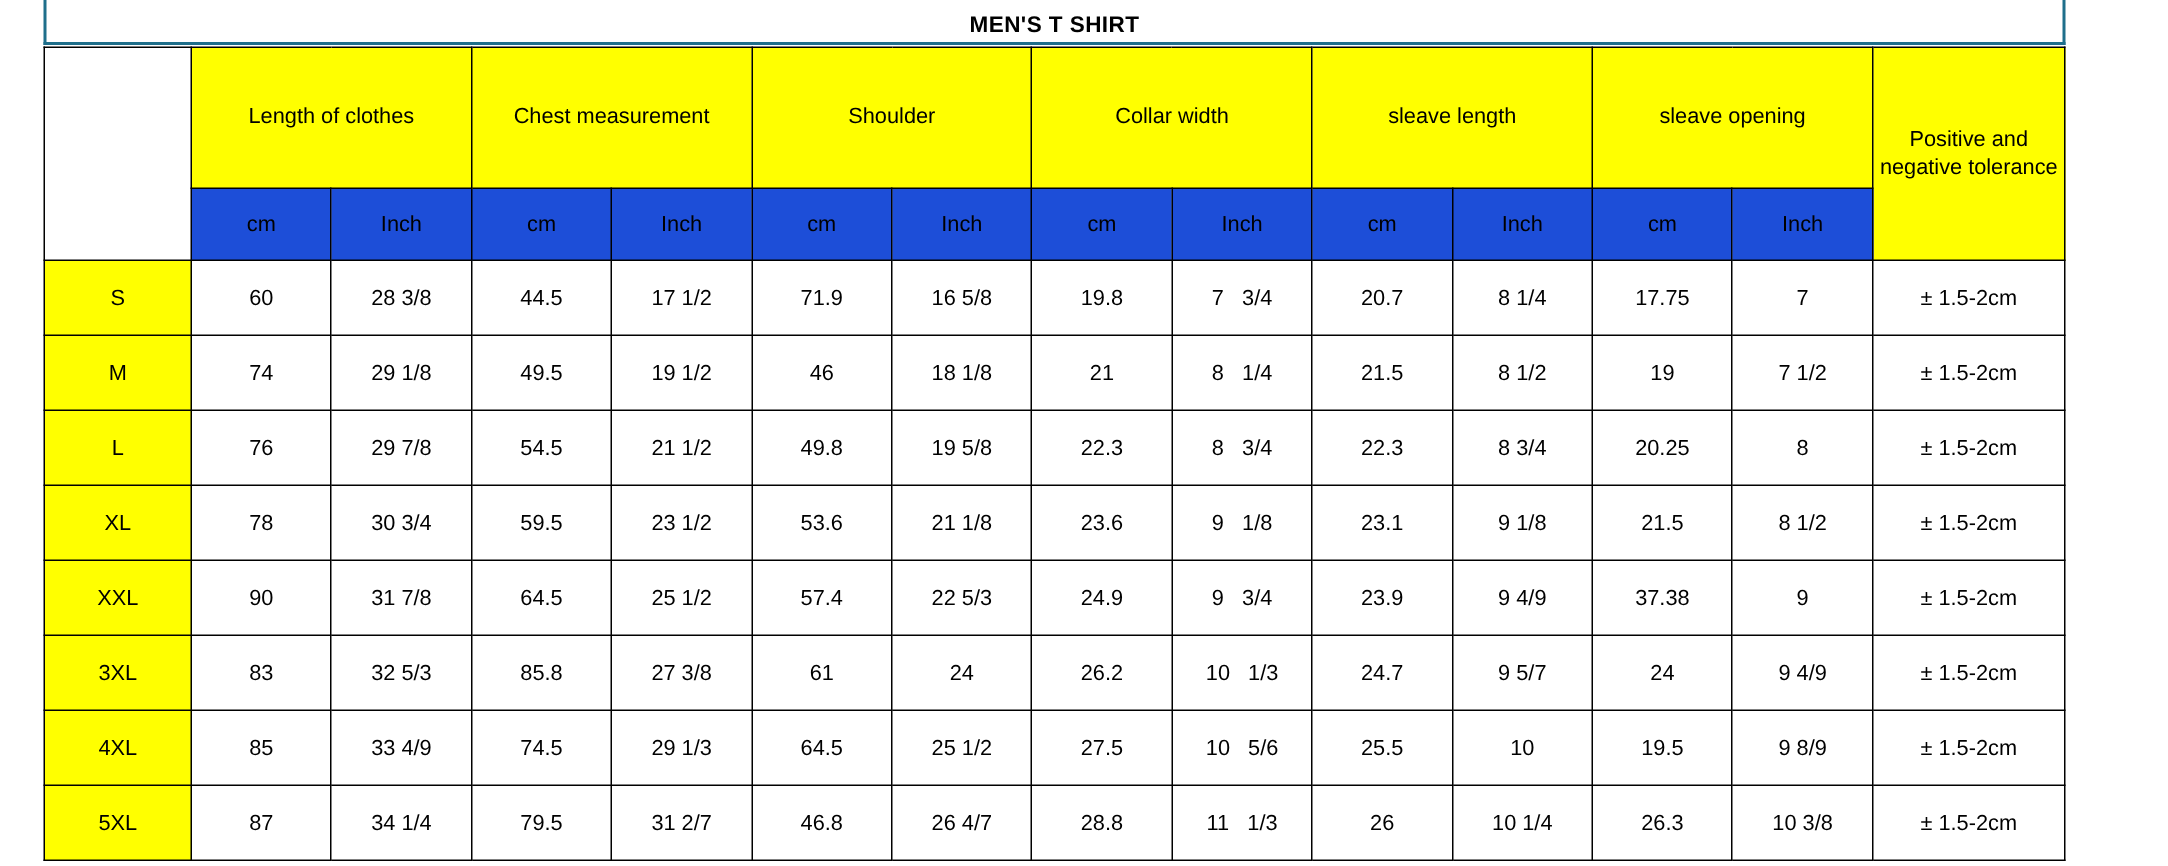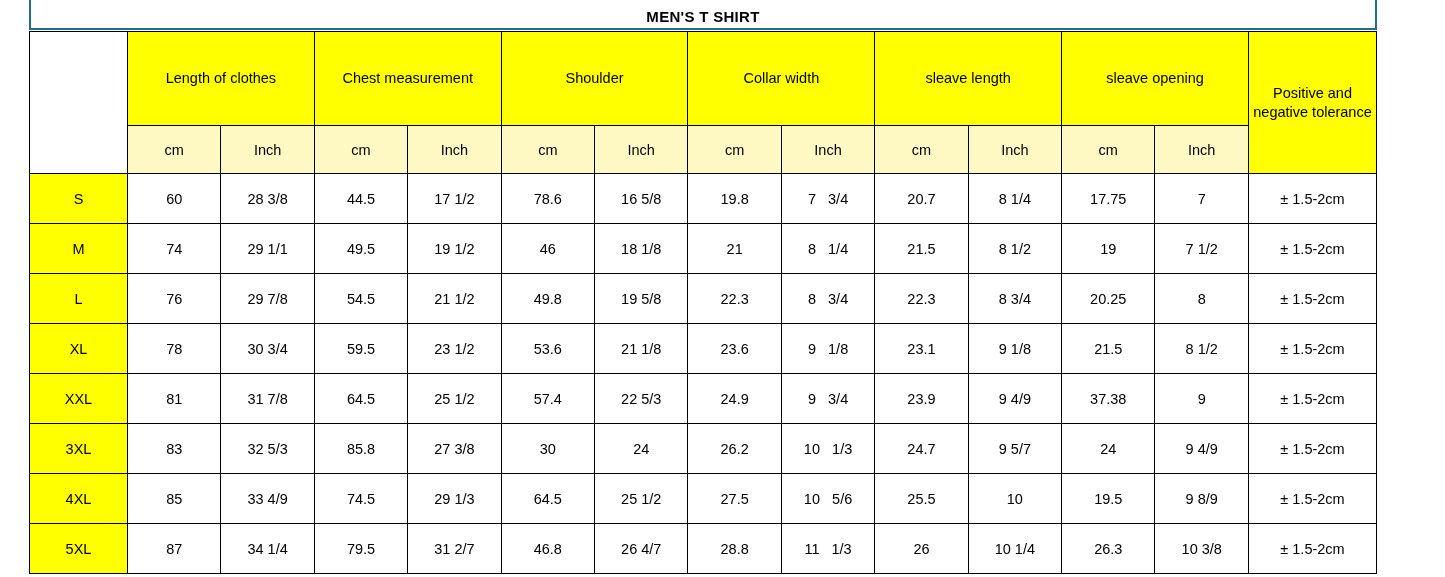--- a/index.html
+++ b/index.html
@@ -67,21 +67,21 @@
     line-height: 1.25;
   }
   .corner-blank {
     background: #ffffff;
     border-left: 1px solid #000 !important;
   }
   .unit-head {
     height: 48px;
     font-weight: bold;
     font-size: 15px;
-    background: #fef9c3;
+    background: #1d4ed8;
   }
   .size-cell {
     background: #ffff00;
     font-weight: bold;
     font-size: 15px;
   }
   tbody tr { height: 50px; }
   td.val { background: #ffffff; }
   .tol-col { width: 128px; }
   .sizecol { width: 98px; }
@@ -140,34 +140,34 @@
       </tr>
 
     </thead>
     <tbody>
       <tr>
         <td class="size-cell">S</td>
         <td class="val frac">60</td>
         <td class="val frac">28 3/8</td>
         <td class="val frac">44.5</td>
         <td class="val frac">17 1/2</td>
-        <td class="val frac">78.6</td>
+        <td class="val frac">71.9</td>
         <td class="val frac">16 5/8</td>
         <td class="val frac">19.8</td>
         <td class="val frac">7   3/4</td>
         <td class="val frac">20.7</td>
         <td class="val frac">8 1/4</td>
         <td class="val frac">17.75</td>
         <td class="val frac">7</td>
         <td class="val frac">± 1.5-2cm</td>
       </tr>
       <tr>
         <td class="size-cell">M</td>
         <td class="val frac">74</td>
-        <td class="val frac">29 1/1</td>
+        <td class="val frac">29 1/8</td>
         <td class="val frac">49.5</td>
         <td class="val frac">19 1/2</td>
         <td class="val frac">46</td>
         <td class="val frac">18 1/8</td>
         <td class="val frac">21</td>
         <td class="val frac">8   1/4</td>
         <td class="val frac">21.5</td>
         <td class="val frac">8 1/2</td>
         <td class="val frac">19</td>
         <td class="val frac">7 1/2</td>
@@ -200,41 +200,41 @@
         <td class="val frac">23.6</td>
         <td class="val frac">9   1/8</td>
         <td class="val frac">23.1</td>
         <td class="val frac">9 1/8</td>
         <td class="val frac">21.5</td>
         <td class="val frac">8 1/2</td>
         <td class="val frac">± 1.5-2cm</td>
       </tr>
       <tr>
         <td class="size-cell">XXL</td>
-        <td class="val frac">81</td>
+        <td class="val frac">90</td>
         <td class="val frac">31 7/8</td>
         <td class="val frac">64.5</td>
         <td class="val frac">25 1/2</td>
         <td class="val frac">57.4</td>
         <td class="val frac">22 5/3</td>
         <td class="val frac">24.9</td>
         <td class="val frac">9   3/4</td>
         <td class="val frac">23.9</td>
         <td class="val frac">9 4/9</td>
         <td class="val frac">37.38</td>
         <td class="val frac">9</td>
         <td class="val frac">± 1.5-2cm</td>
       </tr>
       <tr>
         <td class="size-cell">3XL</td>
         <td class="val frac">83</td>
         <td class="val frac">32 5/3</td>
         <td class="val frac">85.8</td>
         <td class="val frac">27 3/8</td>
-        <td class="val frac">30</td>
+        <td class="val frac">61</td>
         <td class="val frac">24</td>
         <td class="val frac">26.2</td>
         <td class="val frac">10   1/3</td>
         <td class="val frac">24.7</td>
         <td class="val frac">9 5/7</td>
         <td class="val frac">24</td>
         <td class="val frac">9 4/9</td>
         <td class="val frac">± 1.5-2cm</td>
       </tr>
       <tr>

